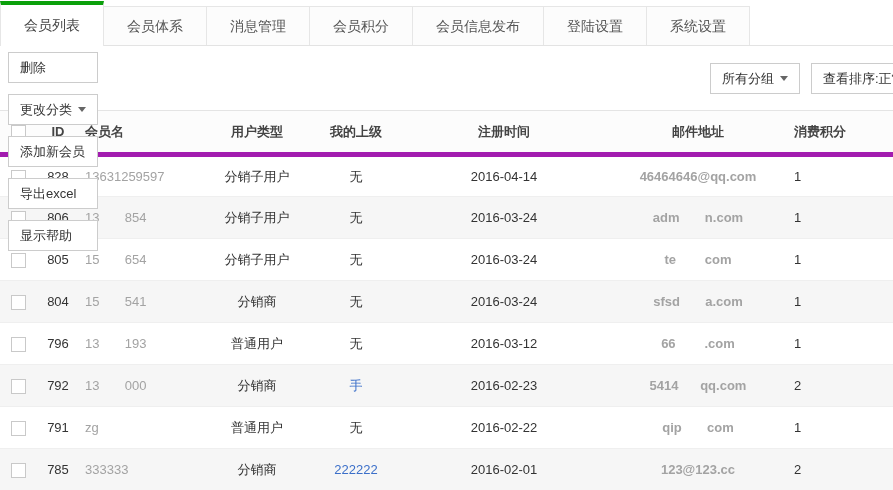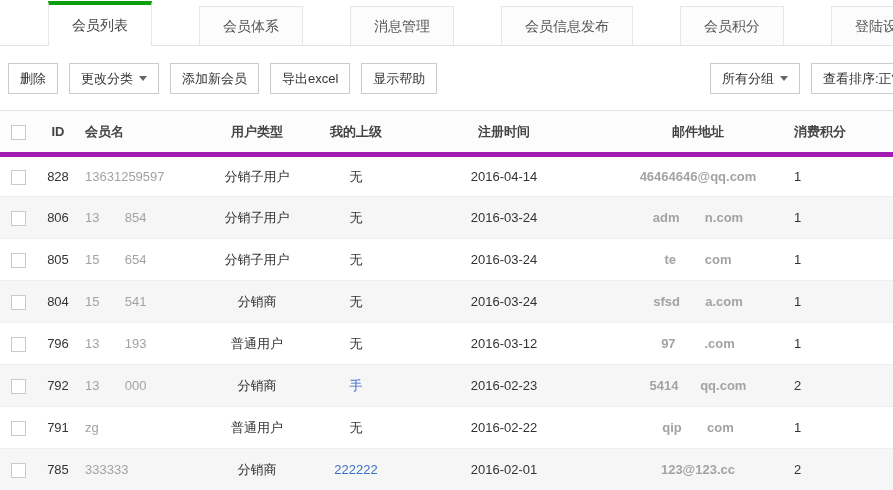--- a/index.html
+++ b/index.html
@@ -4,27 +4,27 @@
 <style>
   * { margin:0; padding:0; box-sizing:border-box; }
   html,body { background:#fff; }
   body { font-family:"Liberation Sans","DejaVu Sans",sans-serif; color:#333; }
   .page { position:relative; width:893px; height:490px; overflow:hidden; background:#fff; }
 
   
   .tabbar { display:flex; align-items:flex-end; height:46px; border-bottom:1px solid #e3e3e3; }
   .tab { height:39px; line-height:38px; padding:0 23px; font-size:14px; color:#555;
          background:#fcfcfc; border:1px solid #e6e6e6; border-bottom:none; margin-right:-1px;
-         cursor:pointer; white-space:nowrap;margin-left:48px; }
+         cursor:pointer; white-space:nowrap; }
   .tab.active { height:45px; line-height:40px; border-top:4px solid var(--accent,#0ba00b);
                 background:#fff; margin-bottom:-1px; color:#444; }
 
   
   .toolbar { position:relative; height:64px; }
-  .toolbar-left { position:absolute; left:8px; top:17px; display:flex; gap:11px; }
+  .toolbar-left { position:absolute; left:8px; top:6px; display:flex; gap:11px;flex-direction:column; }
   .toolbar-right { position:absolute; left:710px; top:17px; display:flex; gap:11px; white-space:nowrap; }
   .btn { display:inline-flex; align-items:center; gap:6px; height:31px; padding:0 11px;
          background:#fff; border:1px solid #ccc; font-size:13px; color:#333; cursor:pointer;
          font-family:inherit; white-space:nowrap; flex:none; }
   .caret { width:0; height:0; border-left:4px solid transparent; border-right:4px solid transparent;
            border-top:5px solid #666; display:inline-block; }
 
   
   table.member { width:893px; border-collapse:collapse; table-layout:fixed; font-size:13px; }
   .member thead th { height:44px; font-weight:bold; color:#444; background:#fcfcfc;
@@ -47,22 +47,22 @@
         border:1px solid #c9c9c9; vertical-align:middle; cursor:pointer; }
 </style>
 </head>
 <body>
 
 <div class="page">
   <div class="tabbar">
       <div class="tab active"><span>会员列表</span></div>
       <div class="tab"><span>会员体系</span></div>
       <div class="tab"><span>消息管理</span></div>
+      <div class="tab"><span>会员积分</span></div>
       <div class="tab"><span>会员信息发布</span></div>
-      <div class="tab"><span>会员积分</span></div>
       <div class="tab"><span>登陆设置</span></div>
       <div class="tab"><span>系统设置</span></div>
     </div>
 
   <div class="toolbar">
     <div class="toolbar-left">
         <button class="btn">
           <span>删除</span>
         </button>
         <button class="btn">
@@ -160,21 +160,21 @@
 
   <tr>
     <td class="c-check">
       <input type="checkbox" class="cb" style="">
     </td>
     <td class="c-id">796</td>
     <td class="c-name">13       193</td>
     <td class="c-type">普通用户</td>
     <td class="c-upline">无</td>
     <td class="c-date">2016-03-12</td>
-    <td class="c-email">97        .com</td>
+    <td class="c-email">66        .com</td>
     <td class="c-points">1</td>
   </tr>
 
   <tr class="stripe">
     <td class="c-check">
       <input type="checkbox" class="cb" style="">
     </td>
     <td class="c-id">792</td>
     <td class="c-name">13       000</td>
     <td class="c-type">分销商</td>

